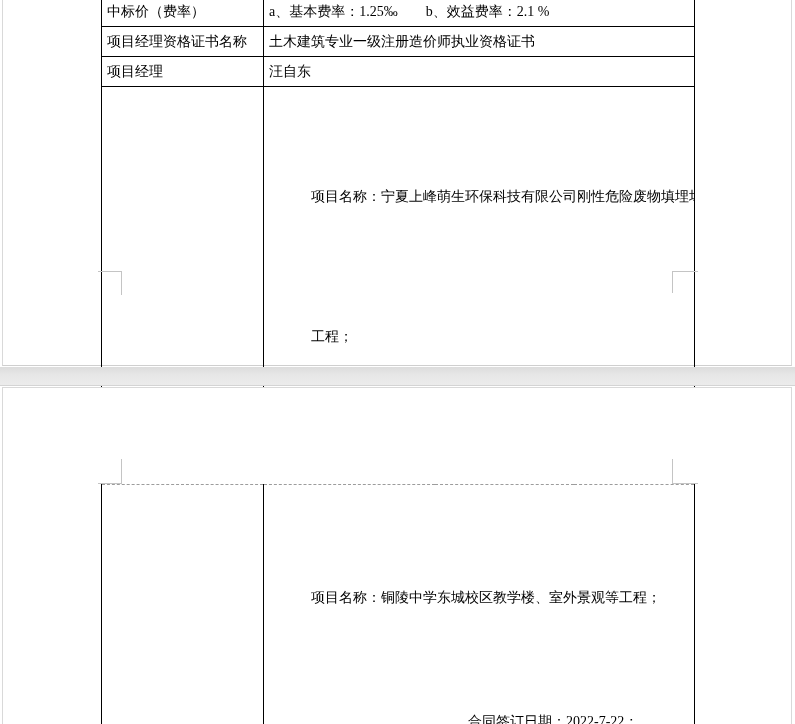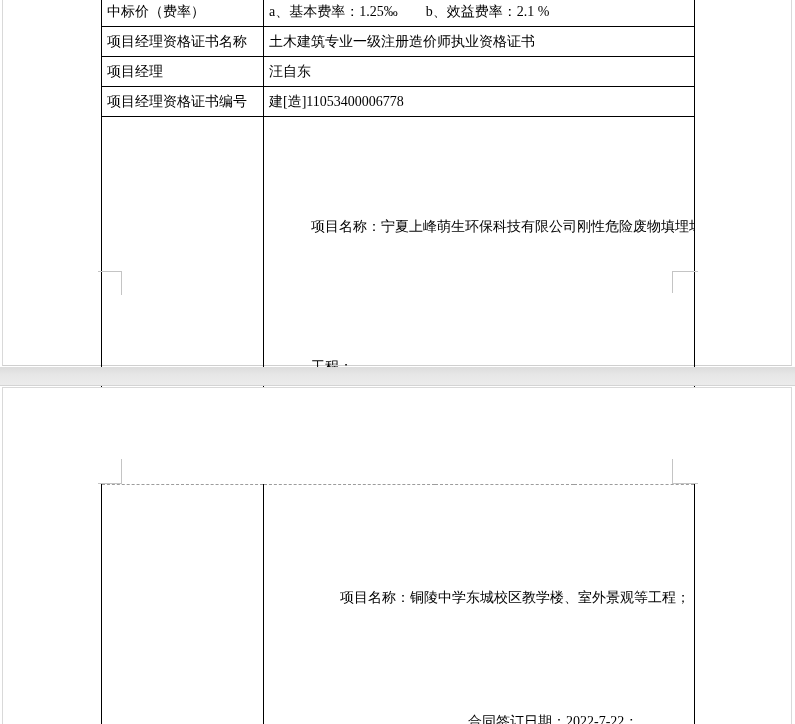--- a/index.html
+++ b/index.html
@@ -14,21 +14,21 @@
     position:absolute;left:2px;width:790px;background:#fff;
     border-left:1px solid #d9d9d9;border-right:1px solid #d9d9d9;
     box-sizing:border-box;
   }
   #page1{top:0;height:366px;border-bottom:1px solid #cfcfcf;}
   #page-gap{
     position:absolute;left:0;top:367px;width:795px;height:19px;
     background:linear-gradient(to bottom,#dcdcdc 0%,#e6e6e6 40%,#ececec 100%);
     border-bottom:1px solid #d4d4d4;box-sizing:border-box;
   }
-  #page2{top:387px;height:337px;border-top:1px solid #d9d9d9;text-align:right;}
+  #page2{top:387px;height:337px;border-top:1px solid #d9d9d9;}
 
   table.doc{
     position:absolute;border-collapse:collapse;table-layout:fixed;
     font-size:14px;
   }
   table.doc td{
     border:1.5px solid #000;
     padding:0 4px 0 5px;
     vertical-align:middle;
     overflow:hidden;
@@ -63,24 +63,20 @@
       <td>中标价（费率）</td>
       <td>a、基本费率：1.25‰　　b、效益费率：2.1 %</td>
     </tr>
     <tr style="height:30px">
       <td>项目经理资格证书名称</td>
       <td>土木建筑专业一级注册造价师执业资格证书</td>
     </tr>
     <tr style="height:30px">
       <td>项目经理</td>
       <td>汪自东</td>
-    </tr>
-    <tr style="height:30px">
-      <td>项目经理资格证书编号</td>
-      <td>建[造]11053400006778</td>
     </tr>
     <tr style="height:143px">
       <td class="perf-label">业绩</td>
       <td class="lines">
         
       
           <div class="line">
             <span class="left">项目名称：宁夏上峰萌生环保科技有限公司刚性危险废物填埋场</span>
             
           </div>

